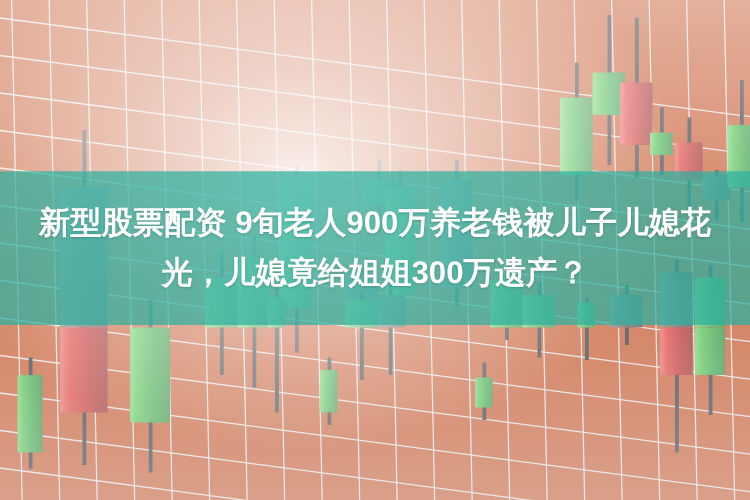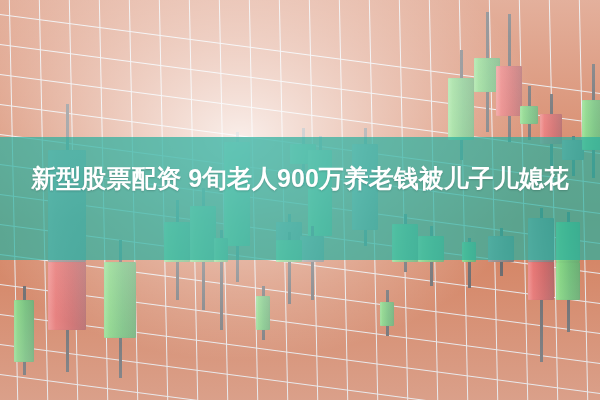--- a/index.html
+++ b/index.html
@@ -245,14 +245,15 @@
         <div class="wick" style="top: 230px; height: 100px; background: rgb(17, 19, 23);"></div>
         <div class="body up" style="top: 238px; height: 24px;"></div>
       </div>
     </div>
 
   <div class="vig"></div>
 
   <div class="band" id="bandEl" style="top: 137px; height: 123px;"></div>
 
   <div class="headline line1">新型股票配资 9旬老人900万养老钱被儿子儿媳花</div>
+  <div class="headline line2">光，儿媳竟给姐姐300万遗产？</div>
 
 </div>
 
 </body></html>

